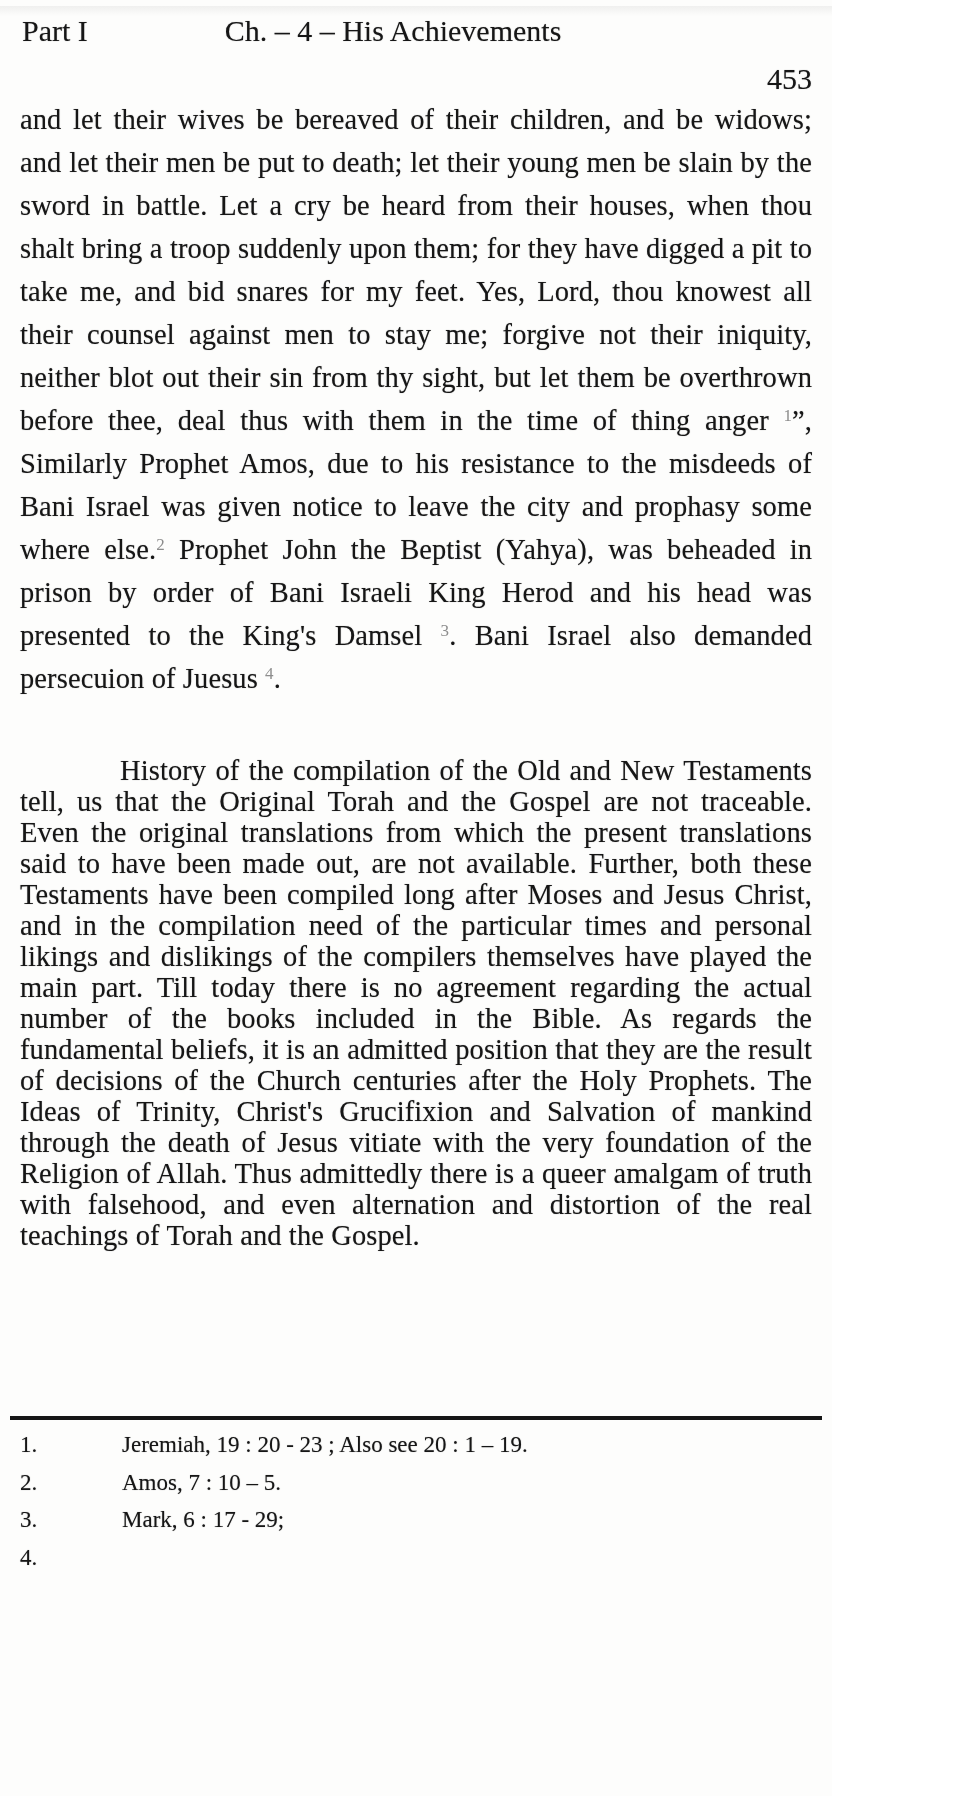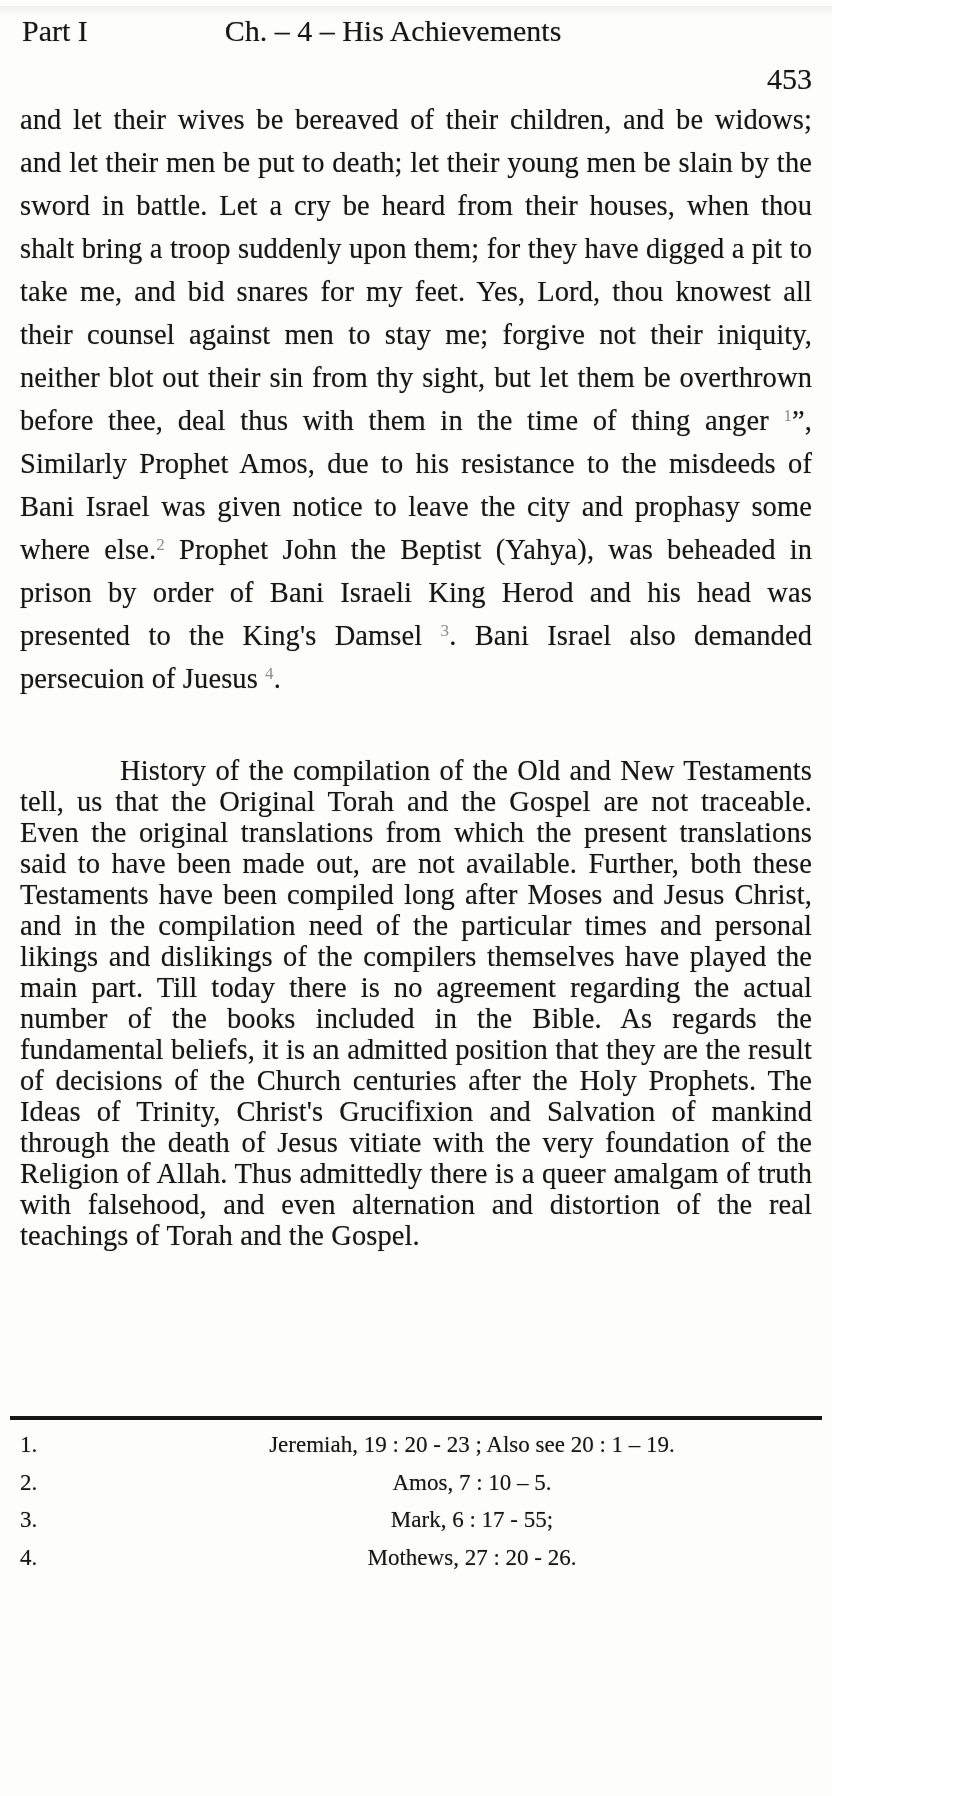--- a/index.html
+++ b/index.html
@@ -88,21 +88,20 @@
     font-size: 23px;
     line-height: 37.5px;
   }
   .fn-num {
     flex: 0 0 112px;
     padding-left: 10px;
     box-sizing: border-box;
   }
   .fn-text {
     flex: 1;
-    text-align: center;
   }
 </style>
 </head>
 <body>
 
 <div class="page">
   <div class="scan-smudge"></div>
 
   <div class="header">
     <span class="part">Part I</span>
@@ -122,20 +121,19 @@
     <div class="fn-row">
       <span class="fn-num">1.</span>
       <span class="fn-text">Jeremiah, 19 : 20 - 23 ;  Also see 20 : 1 – 19.</span>
     </div>
     <div class="fn-row">
       <span class="fn-num">2.</span>
       <span class="fn-text">Amos, 7 : 10 – 5.</span>
     </div>
     <div class="fn-row">
       <span class="fn-num">3.</span>
-      <span class="fn-text">Mark, 6 : 17 - 55;</span>
+      <span class="fn-text">Mark, 6 : 17 - 29;</span>
     </div>
     <div class="fn-row">
       <span class="fn-num">4.</span>
-      <span class="fn-text">Mothews, 27 : 20 - 26.</span>
     </div>
   </div>
 </div>
 
 </body></html>

